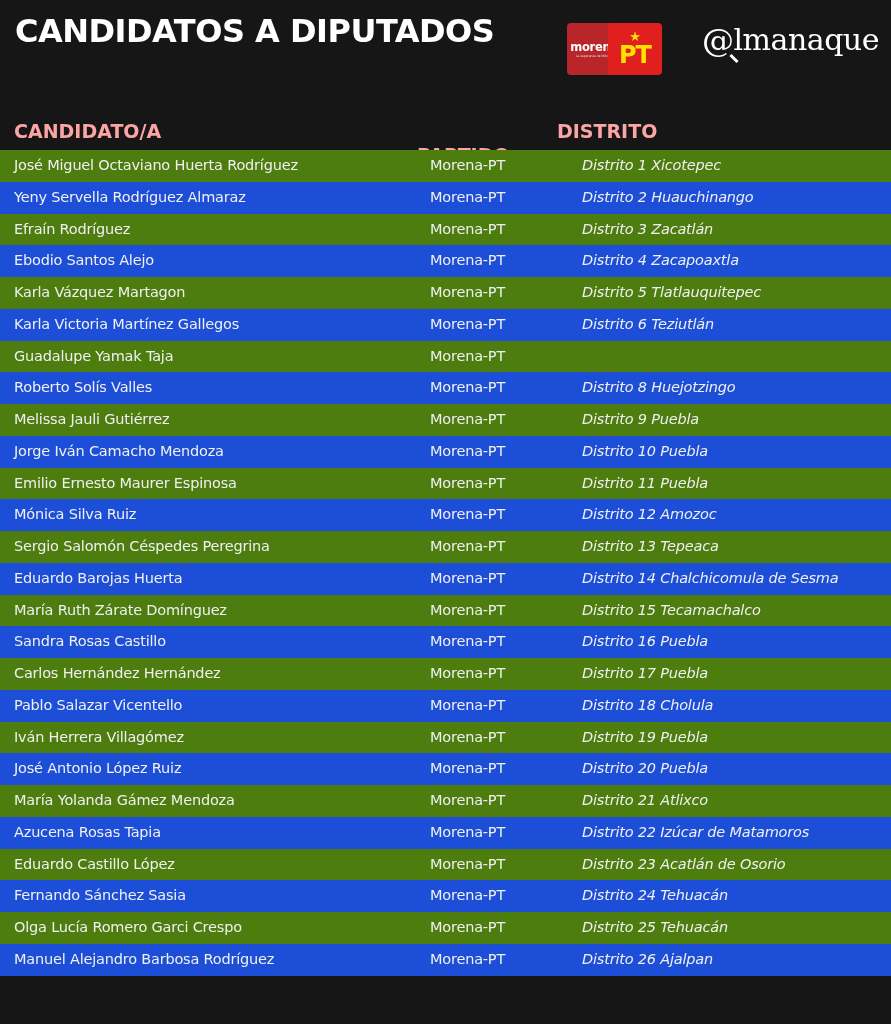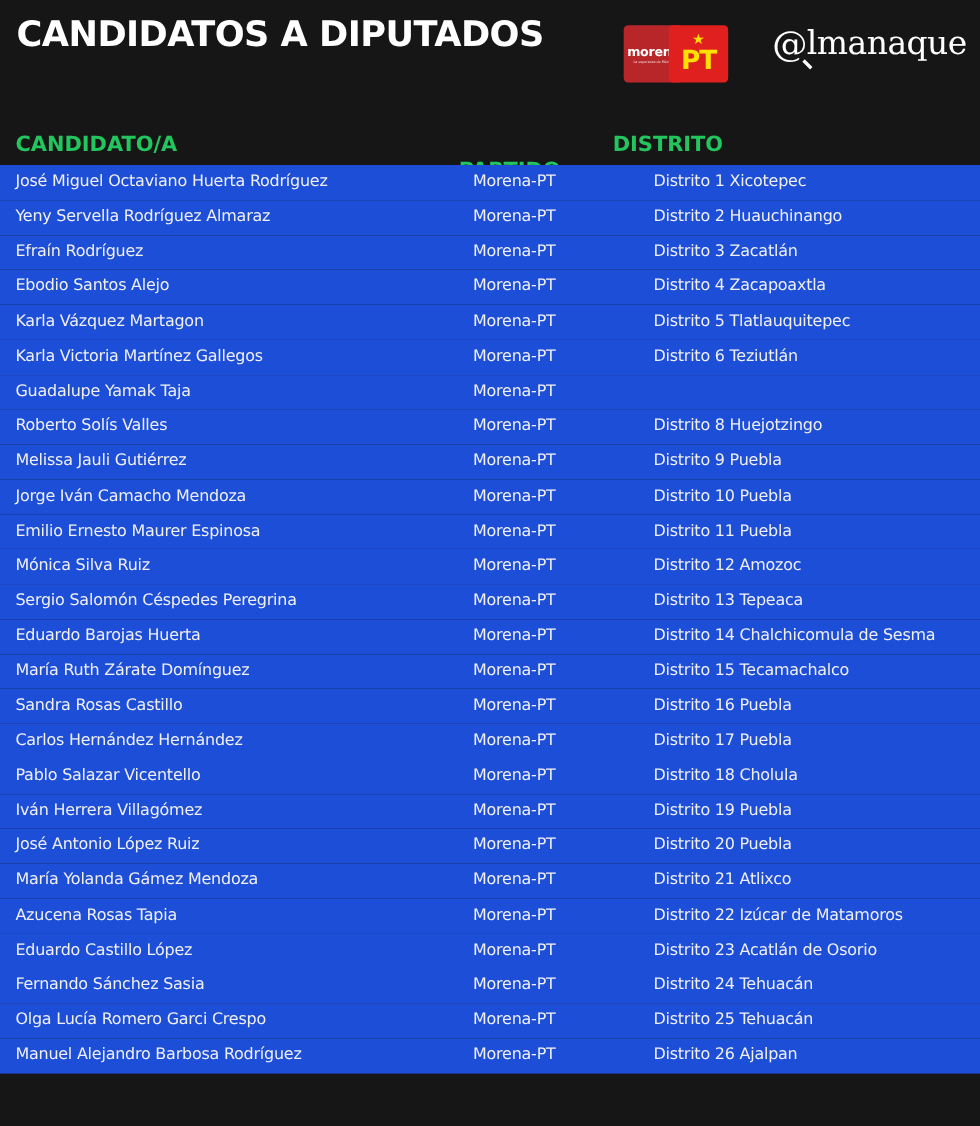--- a/index.html
+++ b/index.html
@@ -64,39 +64,39 @@
       font-family: "DejaVu Serif", serif; font-size: 32px; line-height: 32px;
     }
     .brand .handle {
       position: absolute; right: -5px; bottom: -4px;
       width: 10px; height: 3px; background: #fff; transform: rotate(45deg);
     }
 
     .table-header {
       position: absolute; left: 0; top: 117px; width: 891px; height: 30px;
       font-family: "DejaVu Sans", sans-serif; font-weight: bold; font-size: 19px;
-      color: #22c55e;
+      color: #fca5a5;
     }
     .table-header .h { position: absolute; top: 3px; }
     .h-cand { left: 14px; }
     .h-part { left: 417px; margin-top: 24px; }
     .h-dist { left: 557px; }
 
     .rows { position: absolute; left: 0; top: 150px; width: 891px; }
     .row {
       position: relative; height: 31.75px; width: 891px;
       font-family: "DejaVu Sans", sans-serif; font-size: 14.5px;
       color: #f0f0f0;
     }
-    .row.odd { background: #1d4ed8; }
+    .row.odd { background: #4d7c0f; }
     .row.even { background: #1d4ed8; }
     .row .c { position: absolute; top: 7px; white-space: nowrap; letter-spacing: -0.2px; }
     .row .c-cand { left: 14px; }
     .row .c-part { left: 430px; }
-    .row .c-dist { left: 594px; }
+    .row .c-dist { left: 582px; font-style: italic; }
   </style>
 </head>
 <body>
 
 <div class="page">
   <h1 class="title">
     <span>CANDIDATOS A DIPUTADOS</span>
   </h1>
 
   <div class="logo-morena">

